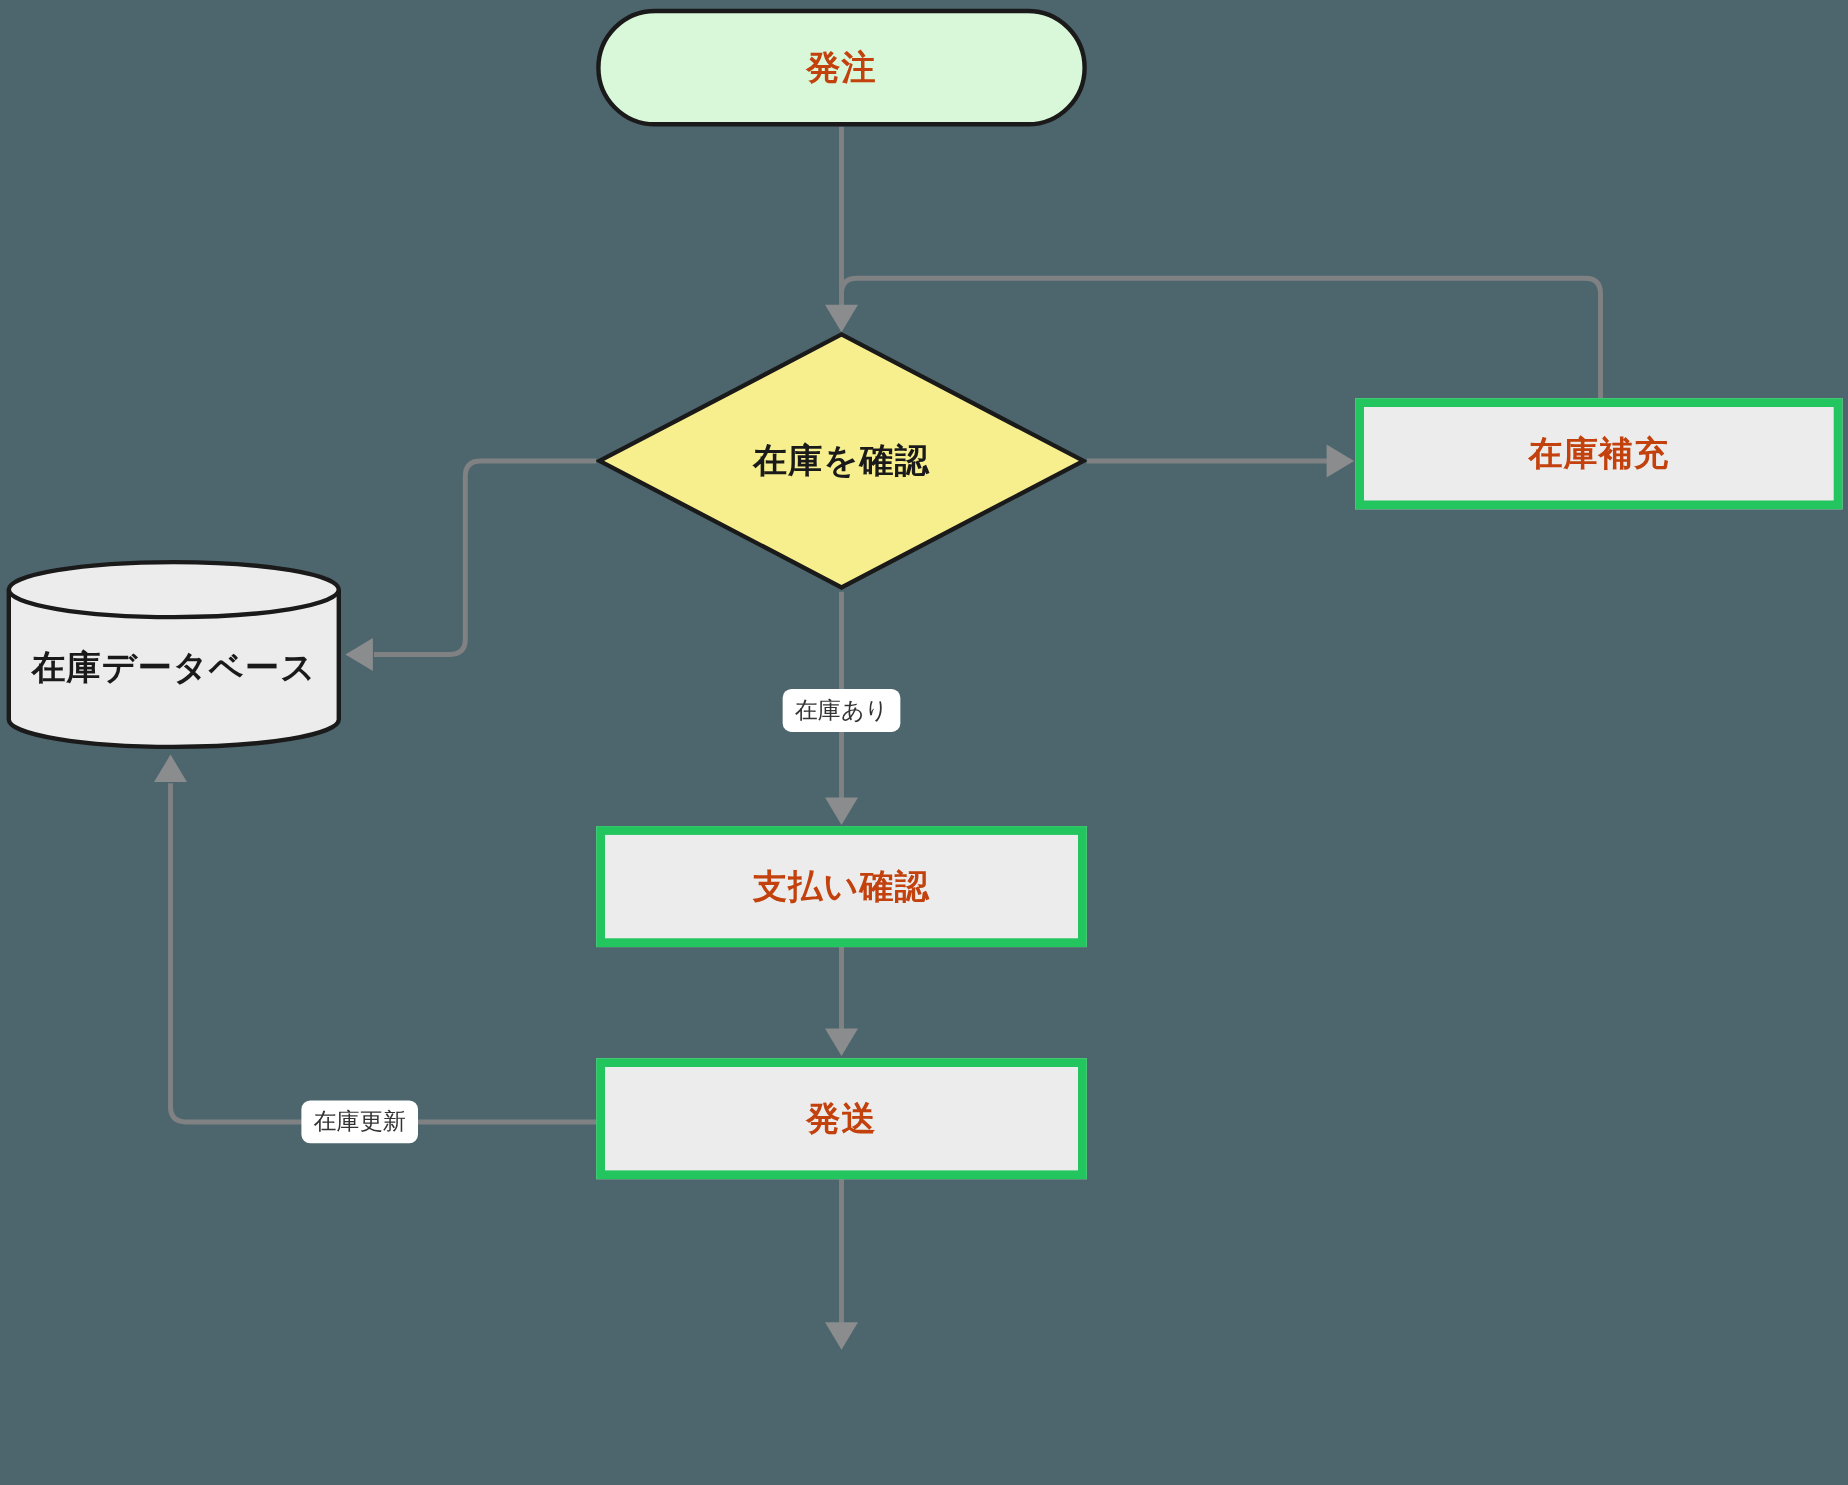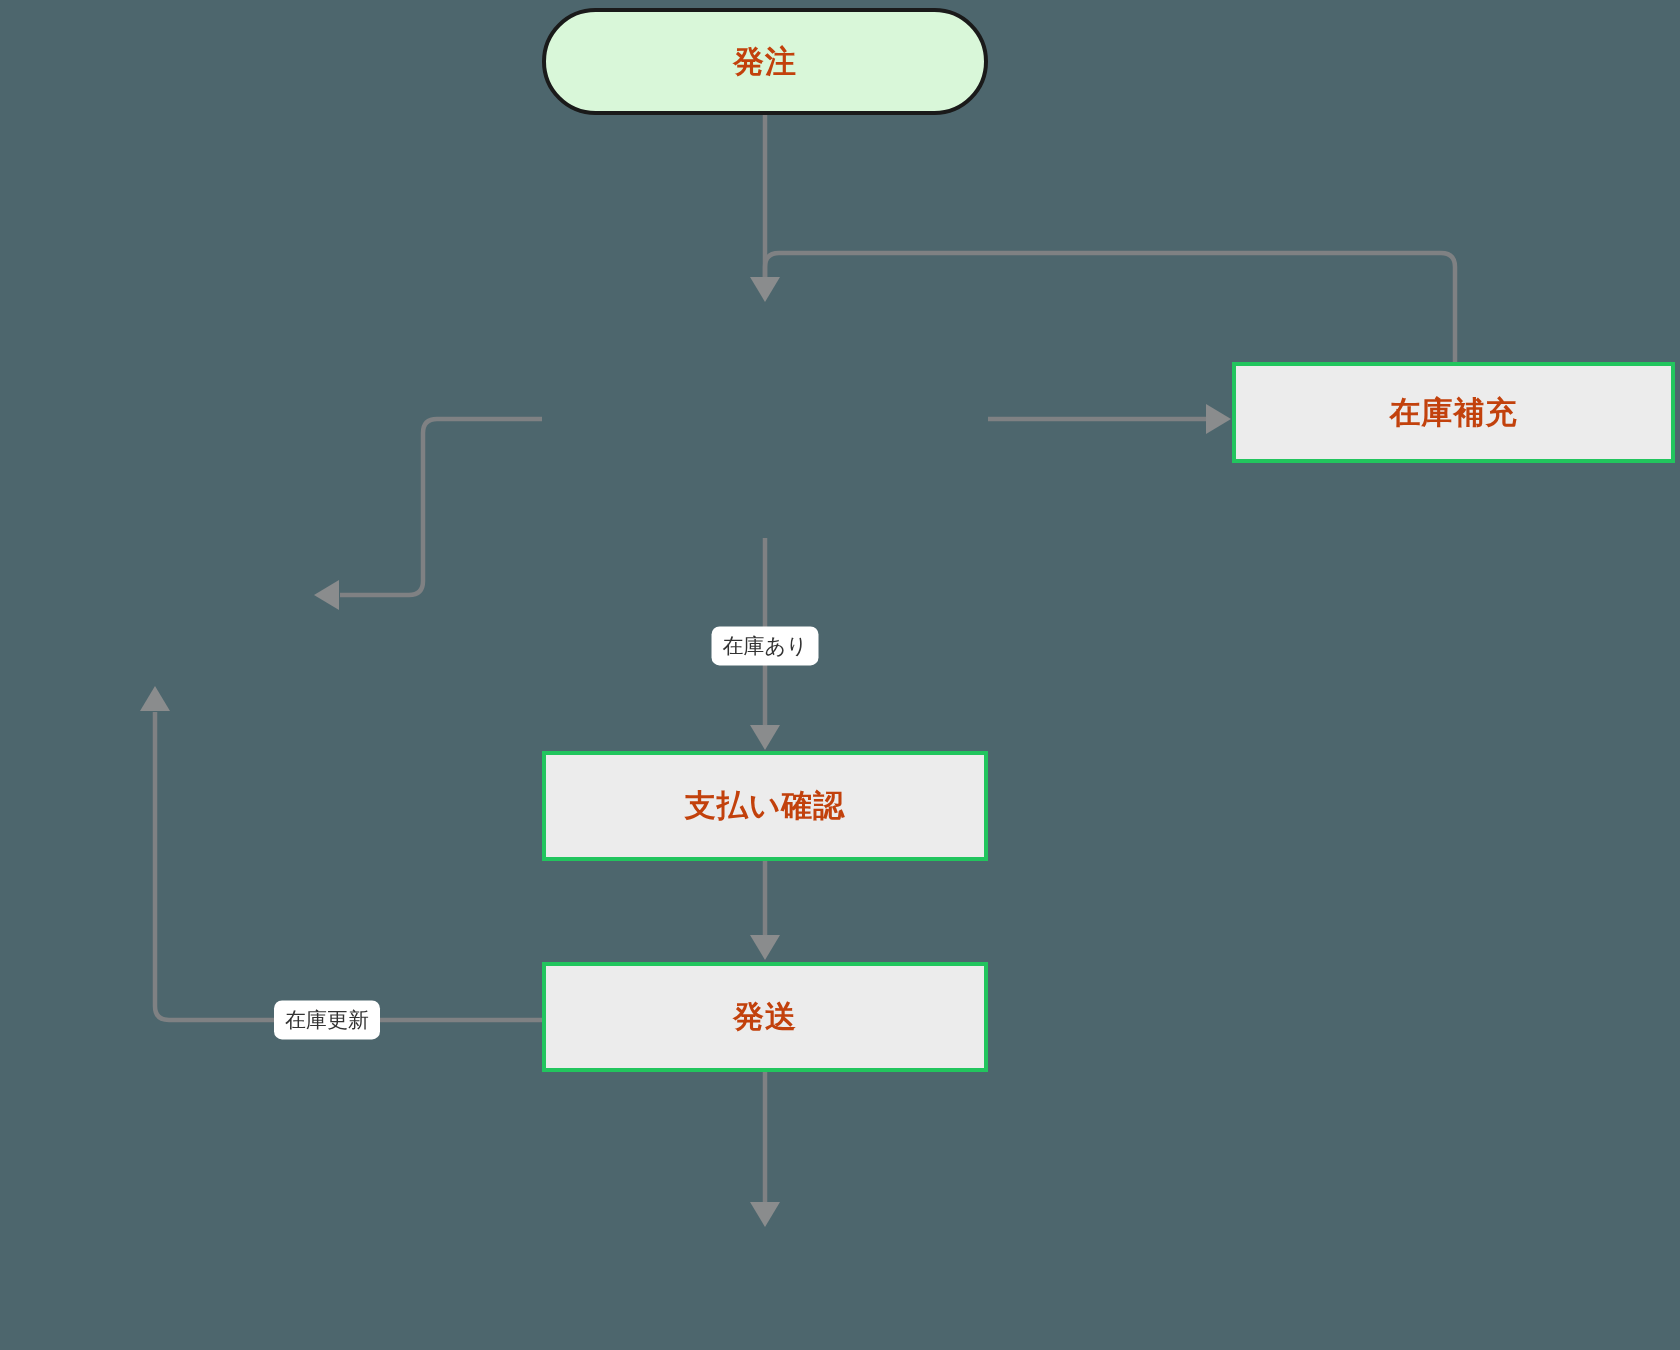--- a/index.html
+++ b/index.html
@@ -26,21 +26,21 @@
     position:absolute;
     display:flex;align-items:center;justify-content:center;
     box-sizing:border-box;
     color:#c2410c;
     font-size:31px;font-weight:700;
     text-align:center;
     letter-spacing:1px;
   }
   .rect-node{
     background:#ececec;
-    border:4px solid #22c55e;
+    border:8px solid #22c55e;
   }
   .stadium{
     border:4px solid #1a1a1a;
   }
   .stadium.start{background:#d9f7d9;border-radius:54px;}
   .stadium.end{background:#f8d7d7;border-radius:57px;}
   .shape-holder{
     position:absolute;
   }
   .shape-holder svg{display:block;}
@@ -94,25 +94,38 @@
     <polygon class="arrowhead" points="750,1202 780,1202 765,1227"></polygon>
 
     <path class="edge-path" d="M542,1020 L169,1020 Q155,1020 155,1006 L155,712"></path>
     <polygon class="arrowhead" points="140,711 170,711 155,686"></polygon>
   </svg>
 
   <div class="node stadium start" style="left:542px;top:8px;width:446px;height:107px;">
     <span>発注</span>
   </div>
 
+  <div class="shape-holder" style="left:542px;top:301px;width:446px;height:236px;">
+    <svg width="446" height="236" viewBox="0 0 446 236">
+      <polygon points="223,3 443,118 223,233 3,118" fill="#f7ef8d" stroke="#1a1a1a" stroke-width="4"></polygon>
+    </svg>
+    <div class="shape-label">在庫を確認</div>
+  </div>
 
   <div class="node rect-node" style="left:1232px;top:362px;width:443px;height:101px;">
     <span>在庫補充</span>
   </div>
 
+  <div class="shape-holder" style="left:5px;top:508px;width:306px;height:174px;">
+    <svg width="306" height="174" viewBox="0 0 306 174">
+      <path d="M3,28 L3,146 A150,25 0 0 0 303,146 L303,28" fill="#ececec" stroke="#1a1a1a" stroke-width="4"></path>
+      <ellipse cx="153" cy="28" rx="150" ry="25" fill="#ececec" stroke="#1a1a1a" stroke-width="4"></ellipse>
+    </svg>
+    <div class="shape-label cyl-label">在庫データベース</div>
+  </div>
 
   <div class="node rect-node" style="left:542px;top:751px;width:446px;height:110px;">
     <span>支払い確認</span>
   </div>
 
   <div class="node rect-node" style="left:542px;top:962px;width:446px;height:110px;">
     <span>発送</span>
   </div>
 
 

